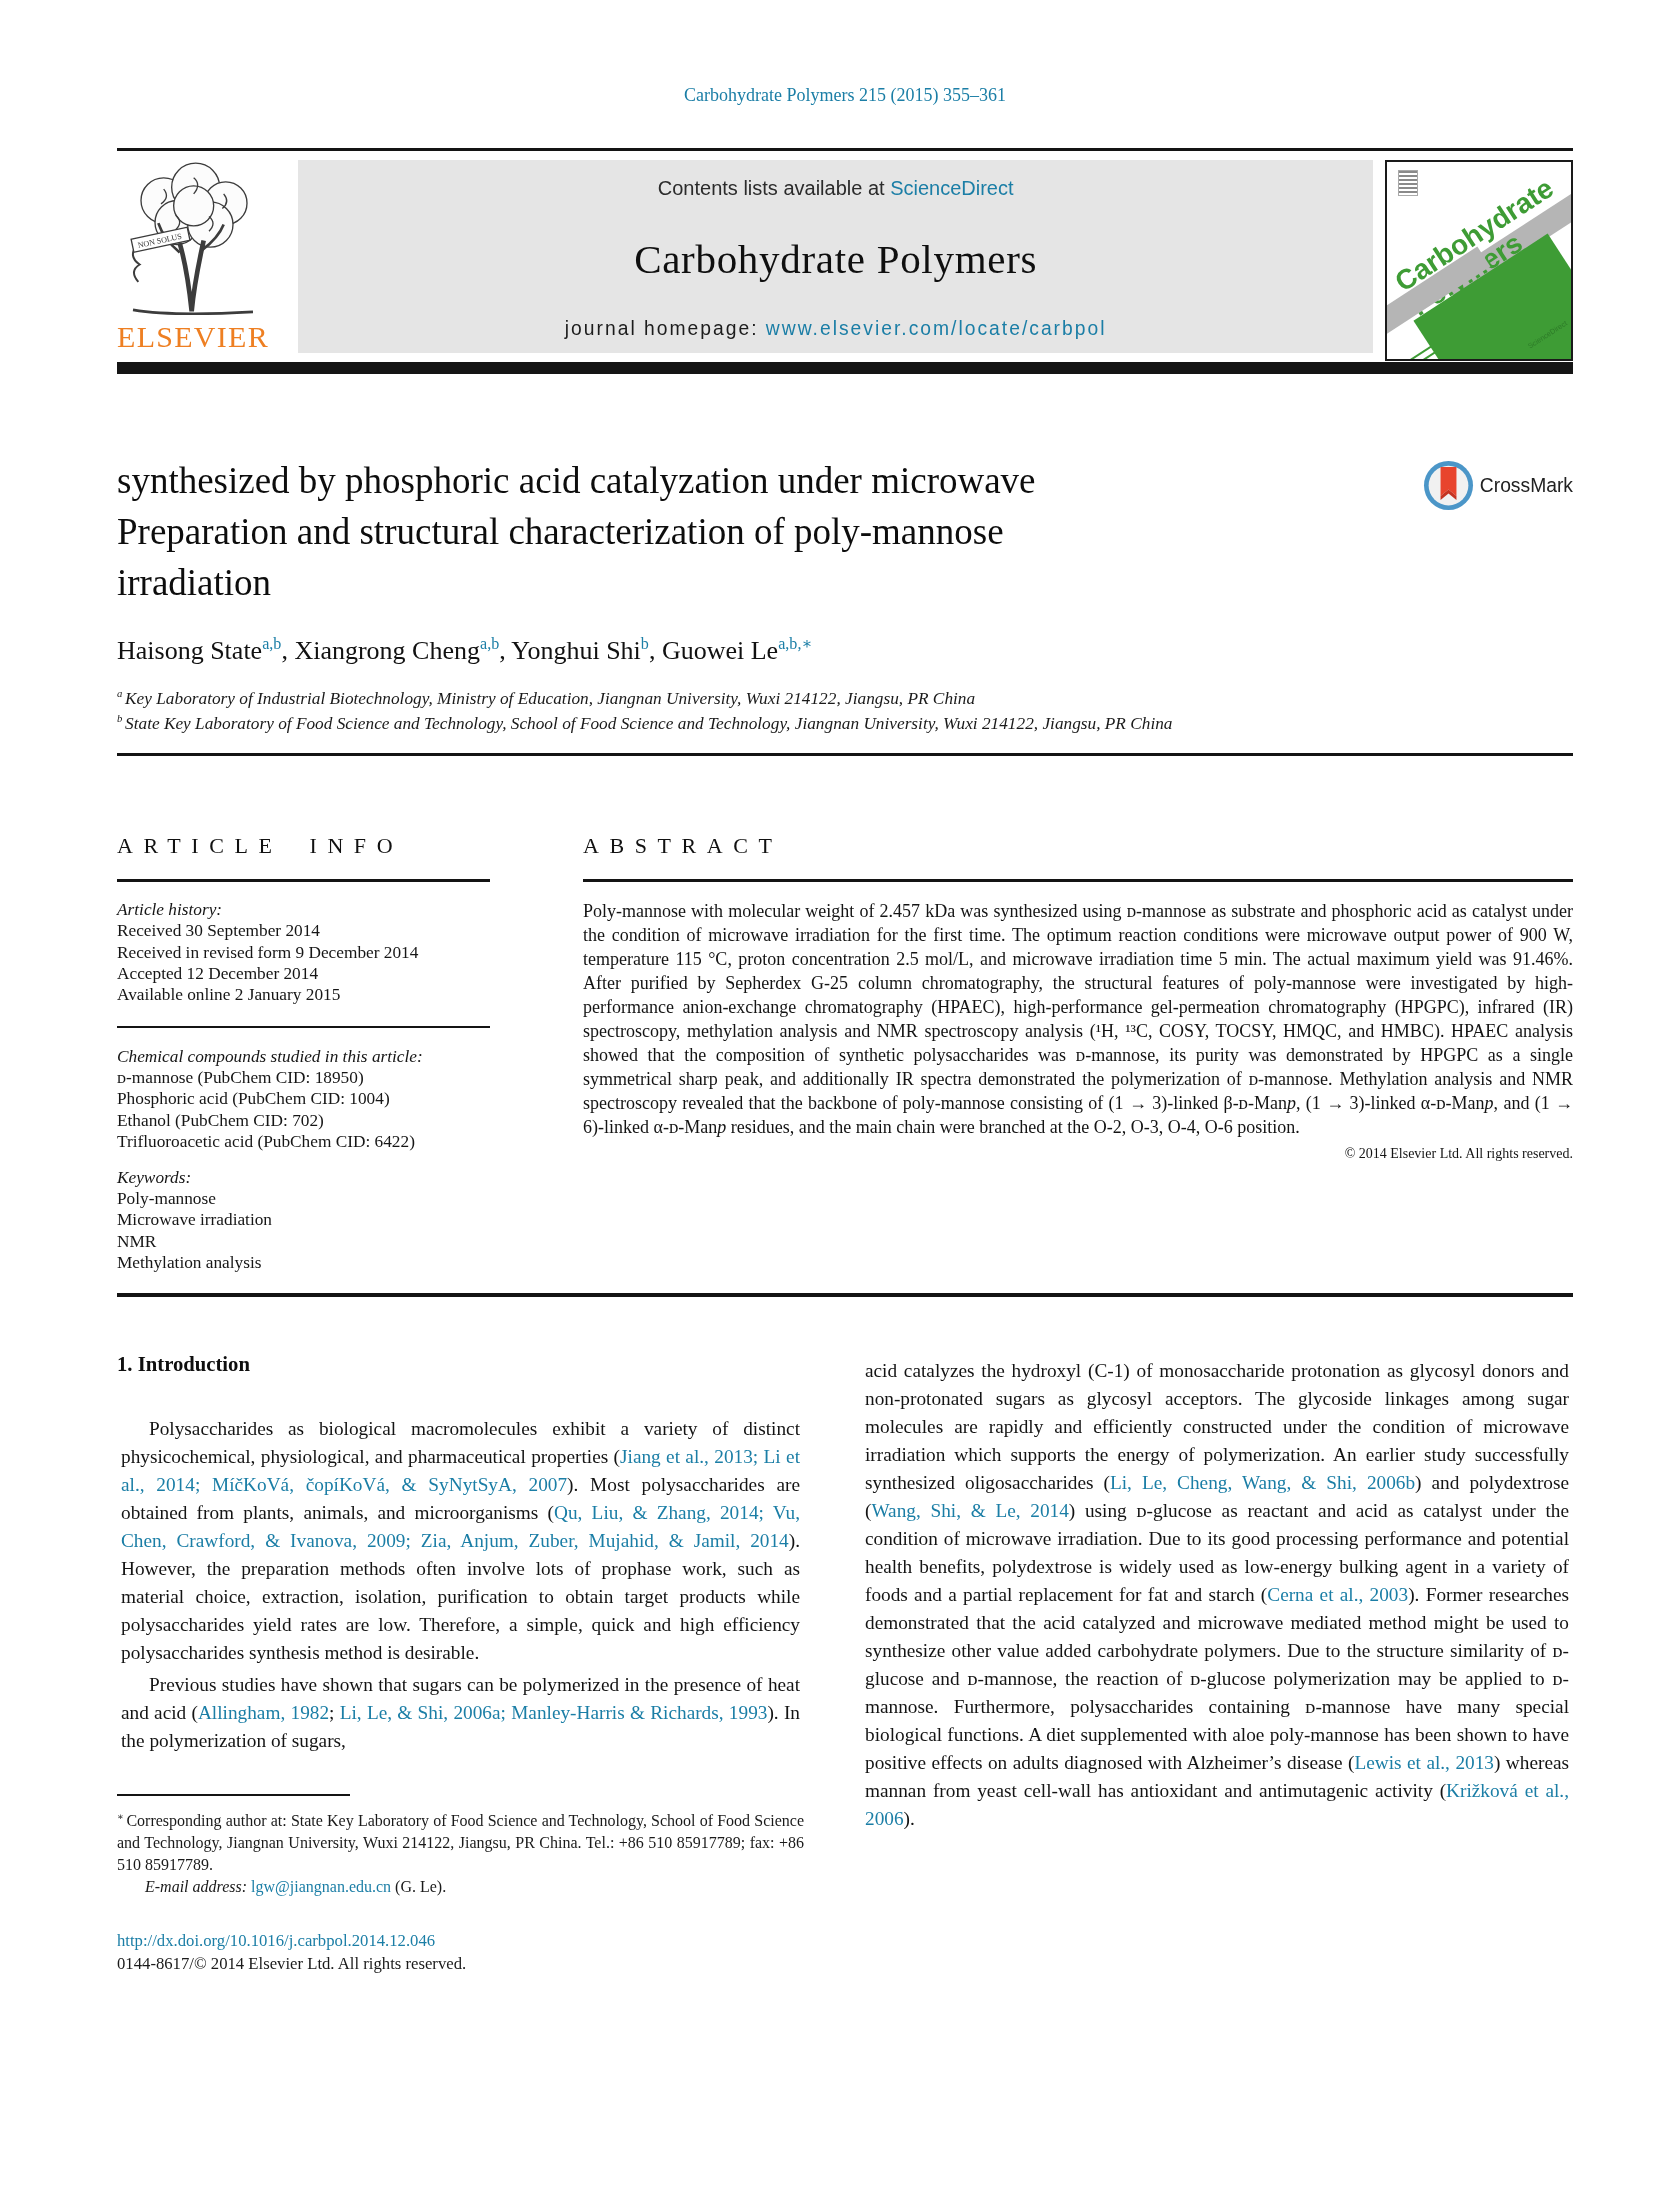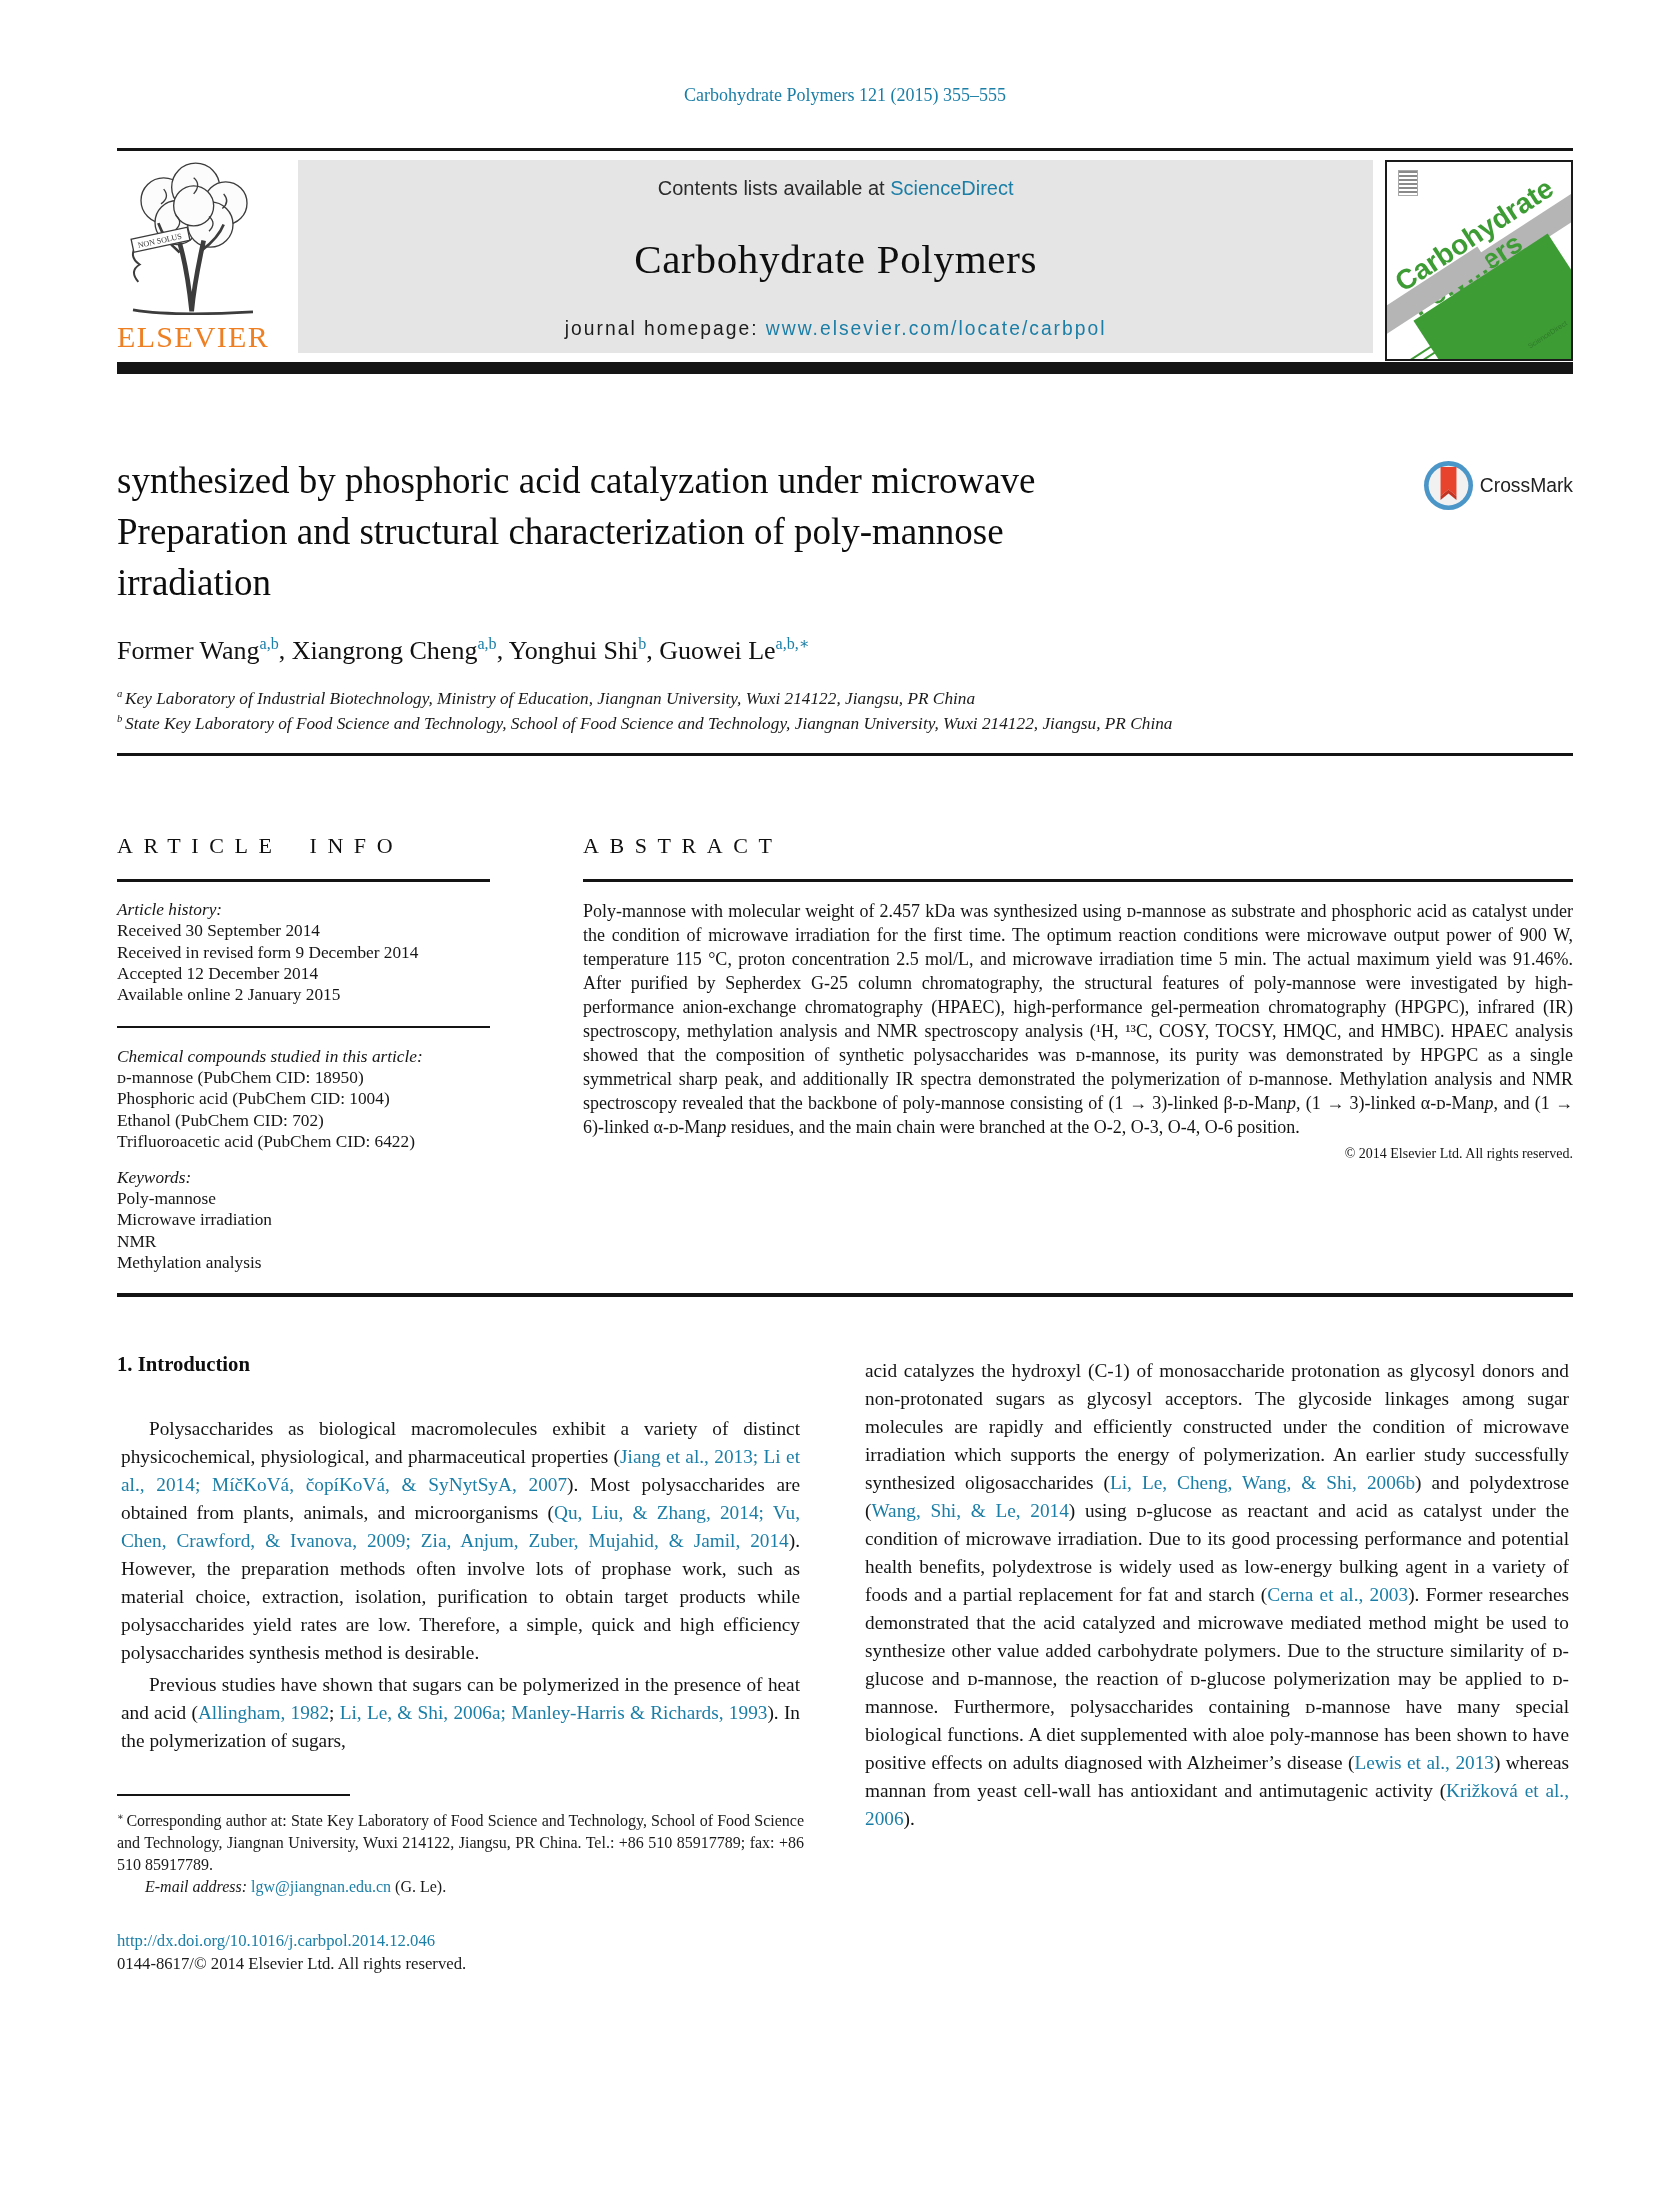--- a/index.html
+++ b/index.html
@@ -74,21 +74,21 @@
   .fn-text{font-size:16px;line-height:22px;text-align:justify;color:#1a1a1a;}
   .fn-email{font-size:16px;line-height:22px;text-indent:28px;color:#1a1a1a;}
   .fn-doi{margin-top:31px;font-size:16.7px;line-height:23px;color:#1b7ea6;}
   .fn-issn{font-size:16.7px;line-height:23px;color:#1a1a1a;}
 </style>
 </head>
 <body>
 
 <div class="page">
 
-  <div class="citation">Carbohydrate Polymers 121 (2015) 355–555</div>
+  <div class="citation">Carbohydrate Polymers 215 (2015) 355–361</div>
 
   <div>
     <div class="head-rule-top"></div>
     <div class="head-row">
       <div class="logo-block">
         <span>
           <svg width="150" height="157" viewBox="0 0 225 235">
             <g fill="none" stroke="#3c3c3c" stroke-width="2">
               <circle cx="70" cy="62" r="34" fill="#fcfcfc"></circle>
               <circle cx="118" cy="42" r="36" fill="#fcfcfc"></circle>
@@ -144,21 +144,21 @@
           <circle cx="40" cy="40" r="37" fill="#4b96c8"></circle>
           <circle cx="40" cy="40" r="30" fill="#f1f1f1"></circle>
           <path d="M28 12 L52 12 L52 56 L40 46 L28 56 Z" fill="#e8442d"></path>
           <path d="M40 46 L52 56 L52 62 L40 52 L28 62 L28 56 Z" fill="#c53422"></path>
         </svg>
       </span>
       <span class="crossmark-text">CrossMark</span>
     </div>
   </div>
 
-  <div class="authors"><span>Former Wang</span><span class="suplink">a,b</span><span>, Xiangrong Cheng</span><span class="suplink">a,b</span><span>, Yonghui Shi</span><span class="suplink">b</span><span>, Guowei Le</span><span class="suplink">a,b,∗</span></div>
+  <div class="authors"><span>Haisong State</span><span class="suplink">a,b</span><span>, Xiangrong Cheng</span><span class="suplink">a,b</span><span>, Yonghui Shi</span><span class="suplink">b</span><span>, Guowei Le</span><span class="suplink">a,b,∗</span></div>
 
   <div class="affiliations">
     <div><span class="sup">a </span><span>Key Laboratory of Industrial Biotechnology, Ministry of Education, Jiangnan University, Wuxi 214122, Jiangsu, PR China</span></div>
     <div><span class="sup">b </span><span>State Key Laboratory of Food Science and Technology, School of Food Science and Technology, Jiangnan University, Wuxi 214122, Jiangsu, PR China</span></div>
   </div>
 
   <div class="rule-full rule1"></div>
 
   <div class="info-section">
     <div class="info-col">

